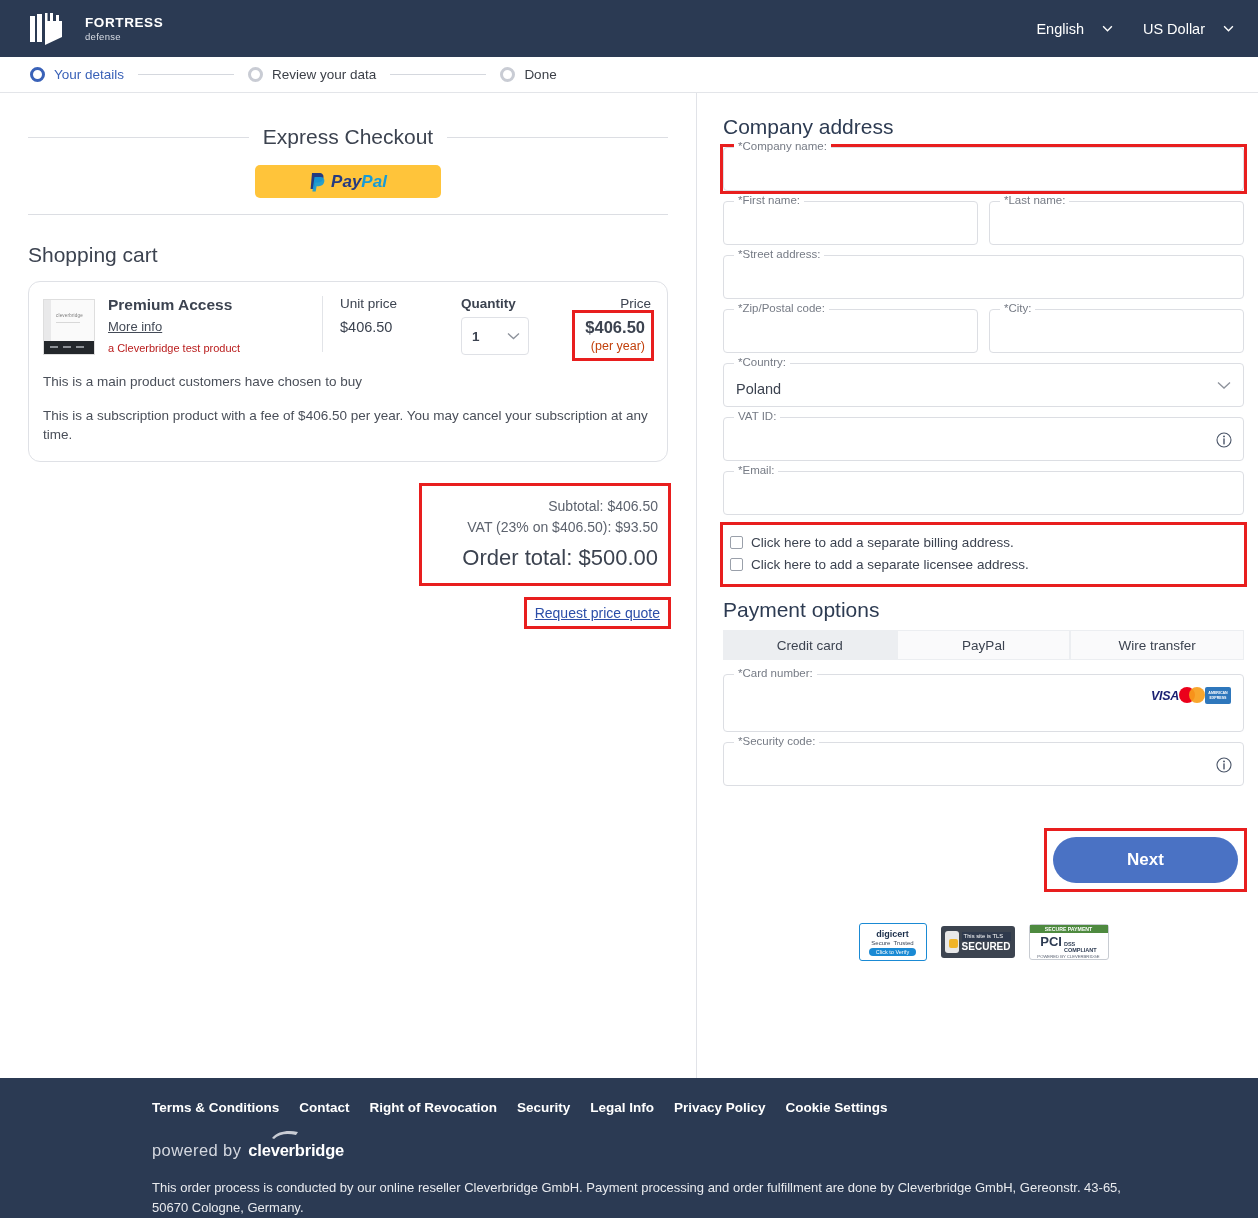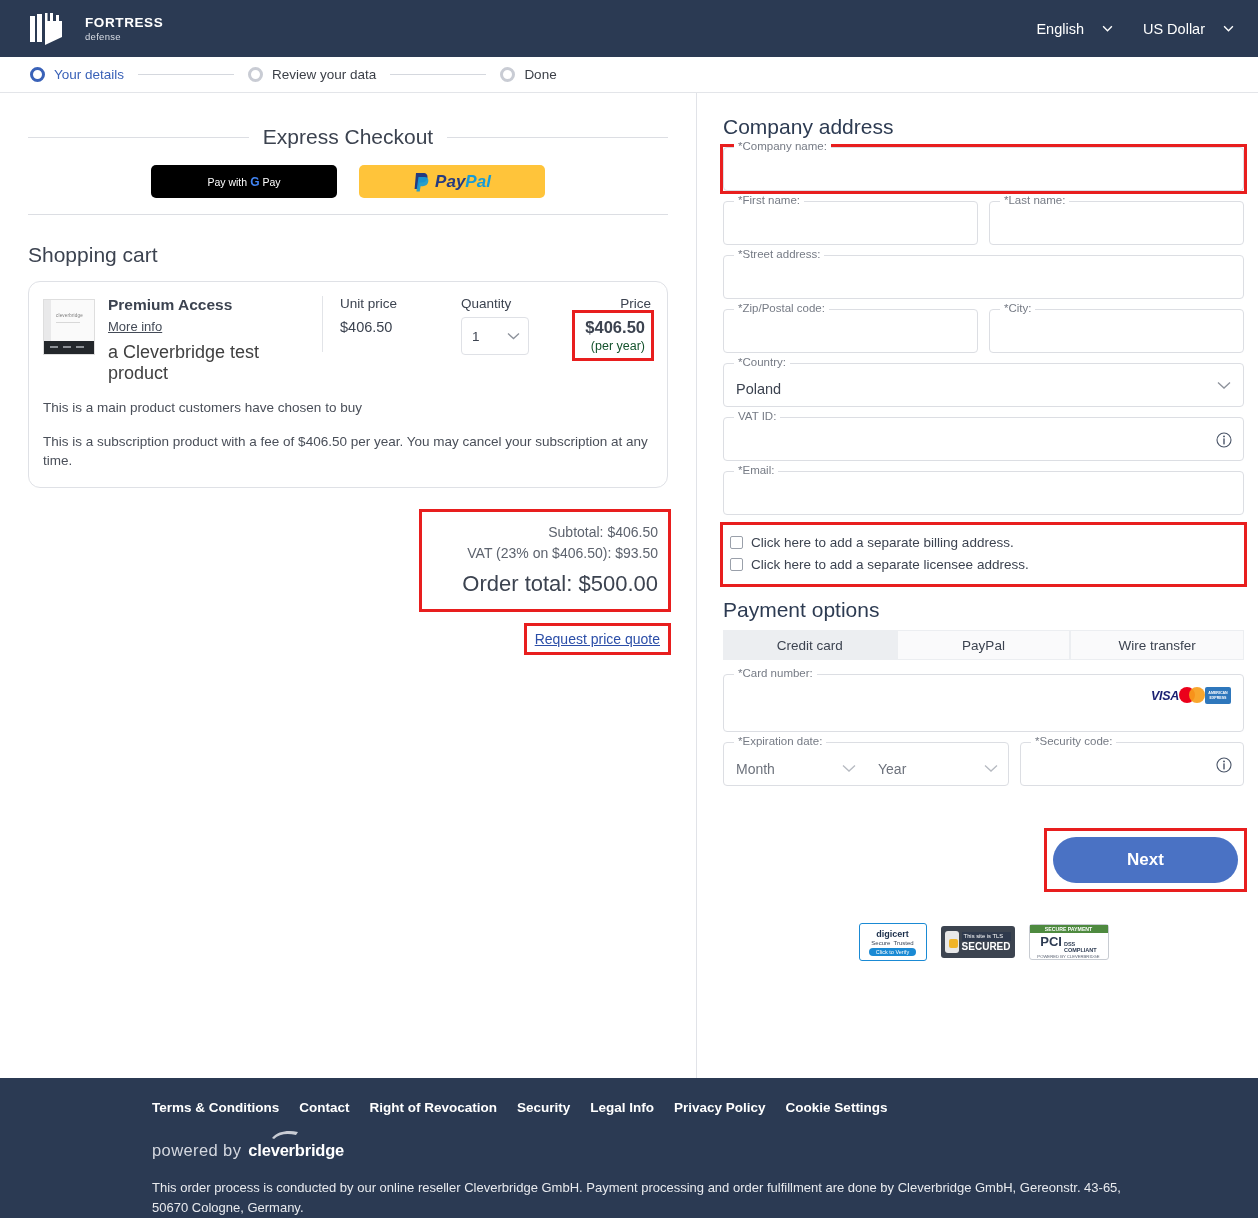--- a/index.html
+++ b/index.html
@@ -137,39 +137,39 @@
   }
   .thumb-bar span {
     position: absolute; top: 5px; height: 2px; background: #8d9196;
   }
   .prod-info { flex: 1; padding-left: 13px; }
   .prod-name { font-size: 15.5px; font-weight: bold; color: #3c4350; }
   .more-info {
     font-size: 13px; color: #444b57; text-decoration: underline;
     display: inline-block; margin-top: 5px; cursor: pointer;
   }
-  .prod-sub { font-size: 18px; color: #404040; margin-top: 7px; }
+  .prod-sub { font-size: 11px; color: #b91c1c; margin-top: 7px; }
   .col-divider { width: 1px; background: #e2e4e8; margin: 0 0 0 4px; height: 56px; }
   .price-col { width: 120px; padding-left: 17px; }
-  .qty-col { width: 108px; padding-left: 18px; }
+  .qty-col { width: 108px; padding-left: 18px; font-weight: bold; }
   .total-col { width: 100px; text-align: right; position: relative; }
   .col-head { font-size: 13.5px; color: #3c4350; }
   .col-val { font-size: 14.5px; color: #3c4350; margin-top: 8px; }
   .qty-select {
     margin-top: 6px; width: 68px; height: 38px; border: 1px solid #dfe1e6;
     border-radius: 4px; display: flex; align-items: center;
     justify-content: space-between; padding: 0 8px 0 10px;
     font-size: 13.5px; color: #3c4350; cursor: pointer;
   }
   .price-hl {
     display: inline-block; padding: 5px 6px 5px 10px;
     outline: 3px solid #e81e1e; margin-top: 2px; text-align: right;
   }
   .price-big { font-size: 16.5px; font-weight: bold; color: #3c4350; }
-  .price-per { font-size: 12.5px; color: #14532d; margin-top: 2px; }
+  .price-per { font-size: 12.5px; color: #c2410c; margin-top: 2px; }
   .cart-desc { font-size: 13.5px; color: #4a4f59; margin-top: 14px; line-height: 1.45; }
 
   
   .totals-wrap { display: flex; flex-direction: column; align-items: flex-end; }
   .totals {
     margin-top: 24px; outline: 3px solid #e81e1e;
     padding: 10px 10px 12px 14px; text-align: right; min-width: 246px;
   }
   .tot-line { font-size: 14px; color: #5d636e; line-height: 1.5; }
   .tot-order { font-size: 22px; color: #3c4350; margin-top: 7px; }
@@ -398,25 +398,20 @@
 
   <div class="left">
 
     <div class="express-head">
       <span class="express-rule"></span>
       <span class="express-title">Express Checkout</span>
       <span class="express-rule"></span>
     </div>
 
     <div class="express-btns">
-      <div class="gpay-btn">
-        <span>Pay with</span>
-        <span class="gpay-g" style="color:#4285f4">G</span>
-        <span>Pay</span>
-      </div>
       <div class="paypal-btn">
         <svg width="17" height="20" viewBox="0 0 17 20">
           <path d="M3 1 H10 C13.5 1 15 3 14.4 6 C13.8 9 11.8 10.5 9 10.5 H6.3 L5.3 17 H1.6 Z" fill="#253b80"></path>
           <path d="M5.5 5 H11.5 C14.4 5 15.8 6.8 15.3 9.6 C14.8 12.6 12.7 14.2 9.8 14.2 H7.6 L6.7 19.5 H3.4 Z" fill="#179bd7" opacity="0.92"></path>
         </svg>
         <span class="pp-text">
           <span class="pp-pay">Pay</span><span class="pp-pal">Pal</span>
         </span>
       </div>
     </div>
@@ -566,37 +561,20 @@
             <i class="l"></i>
             <i class="r"></i>
           </span>
         <span class="brand-amex">
             <span>AMERICAN<br>EXPRESS</span>
           </span>
       </span>
     </div>
 
     <div class="exp-row">
-      <div class="field exp-field">
-        <span class="legend">*Expiration date:</span>
-        <div class="exp-inner">
-          <div class="exp-half">
-            <span>Month</span>
-            <svg width="14" height="9" viewBox="0 0 14 9">
-              <path d="M1 1.5 L7 7 L13 1.5" stroke="#b6bac1" stroke-width="1.3" fill="none"></path>
-            </svg>
-          </div>
-          <div class="exp-half">
-            <span>Year</span>
-            <svg width="14" height="9" viewBox="0 0 14 9">
-              <path d="M1 1.5 L7 7 L13 1.5" stroke="#b6bac1" stroke-width="1.3" fill="none"></path>
-            </svg>
-          </div>
-        </div>
-      </div>
       <div class="field sec-field">
         <span class="legend">*Security code:</span>
         <input type="text" value="" style="">
         <svg class="info-icon" viewBox="0 0 16 16">
           <circle cx="8" cy="8" r="7" fill="none" stroke="#4a5568" stroke-width="1.1"></circle>
           <circle cx="8" cy="4.4" r="0.95" fill="#4a5568"></circle>
           <rect x="7.3" y="6.4" width="1.4" height="6" fill="#4a5568"></rect>
         </svg>
       </div>
     </div>

